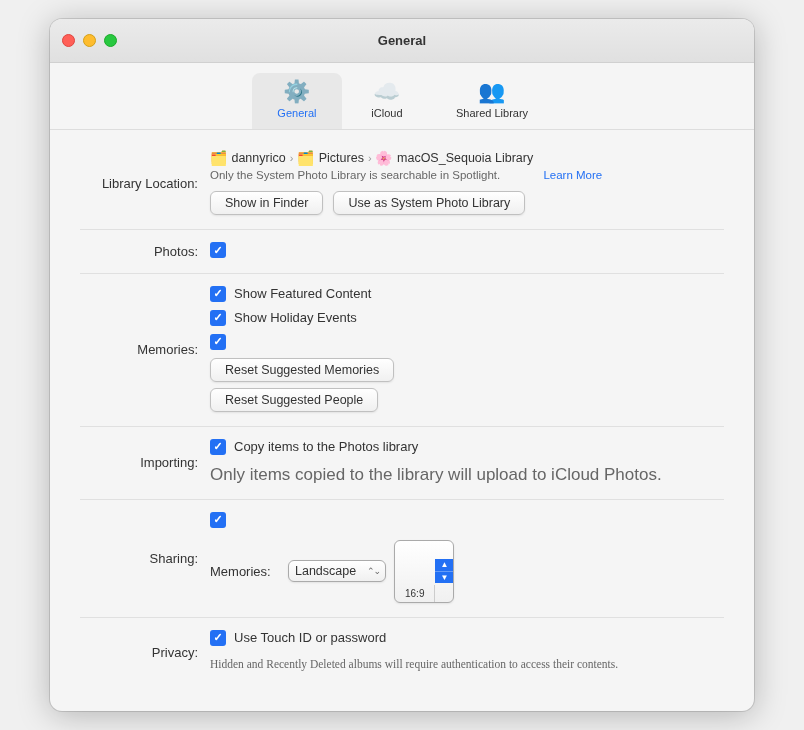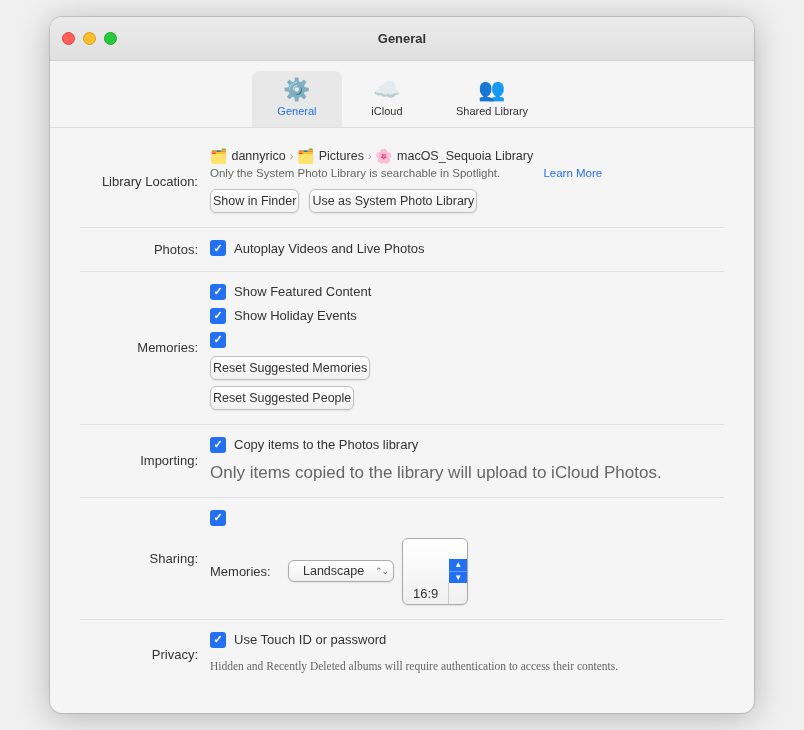--- a/index.html
+++ b/index.html
@@ -162,21 +162,21 @@
     .button-row {
       display: flex;
       gap: 10px;
       margin-bottom: 0;
     }
 
     .mac-button {
       background: linear-gradient(to bottom, #fff, #f0f0f0);
       border: 1px solid #c0c0c0;
       border-radius: 6px;
-      padding: 4px 2px;
+      padding: 4px 14px;
       font-size: 12.5px;
       color: #333;
       cursor: pointer;
       box-shadow: 0 1px 2px rgba(0,0,0,0.08);
     }
 
     .check-row {
       display: flex;
       align-items: center;
       gap: 8px;
@@ -235,21 +235,21 @@
 
     .select-wrapper {
       position: relative;
       display: inline-block;
     }
 
     .select-wrapper select {
       background: linear-gradient(to bottom, #fff, #f0f0f0);
       border: 1px solid #aaa;
       border-radius: 6px;
-      padding: 3px 28px 3px 14px;
+      padding: 3px 28px 3px 6px;
       font-size: 12.5px;
       color: #333;
       cursor: pointer;
       appearance: none;
       -webkit-appearance: none;
       box-shadow: 0 1px 2px rgba(0,0,0,0.08);
     }
 
     .select-wrapper::after {
       content: '⌃⌄';
@@ -269,21 +269,21 @@
       border: 1px solid #aaa;
       border-radius: 6px;
       display: flex;
       align-items: center;
       overflow: hidden;
       box-shadow: 0 1px 2px rgba(0,0,0,0.08);
     }
 
     .stepper-value {
       padding: 3px 10px;
-      font-size: 13px;
+      font-size: 10px;
       color: #333;
       border-right: 1px solid #ccc;
       margin-top: 44px;
     }
 
     .stepper-buttons {
       display: flex;
       flex-direction: column;
       background: #2370f4;
     }
@@ -373,21 +373,20 @@
 
     <div class="divider"></div>
 
     <div class="section-row">
       <div class="section-label">Photos:</div>
       <div class="section-content">
         <div class="check-row">
           <div class="checkbox">
             <span class="checkbox-check">✓</span>
           </div>
-          <span>Autoplay Videos and Live Photos</span>
         </div>
       </div>
     </div>
 
     <div class="divider"></div>
 
     <div class="section-row">
       <div class="section-label">Memories:</div>
       <div class="section-content">
         <div class="check-row">

